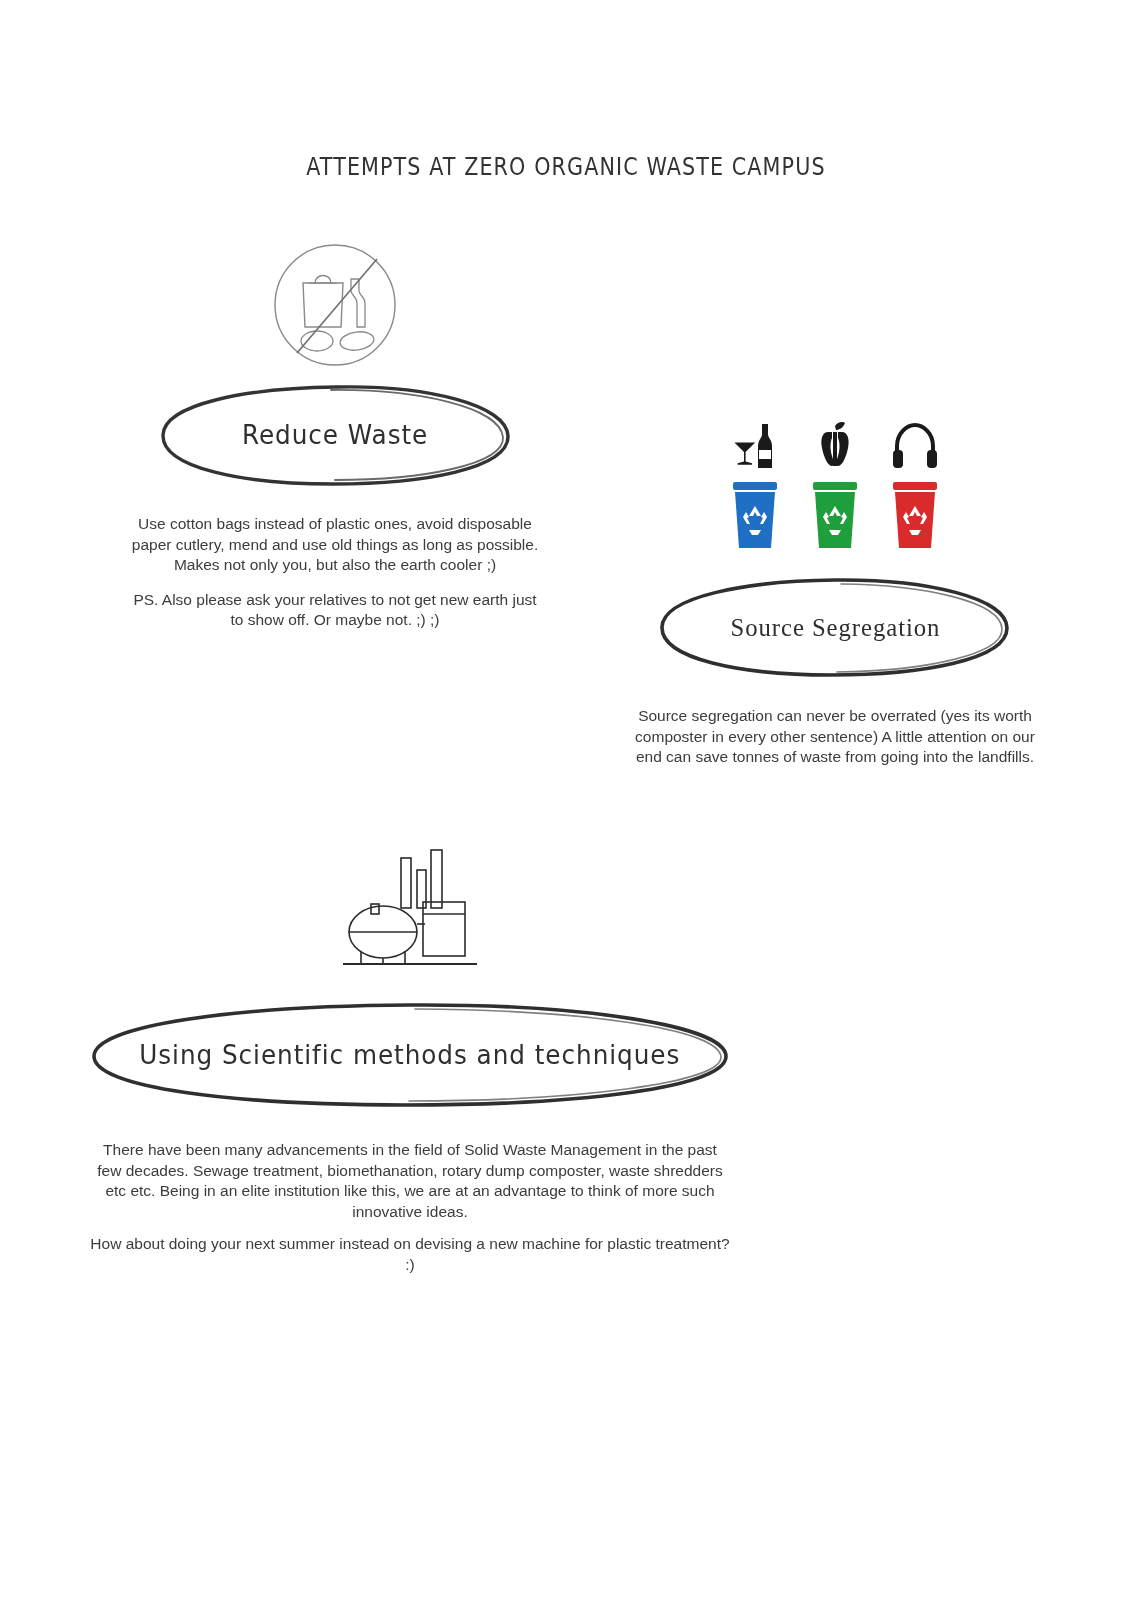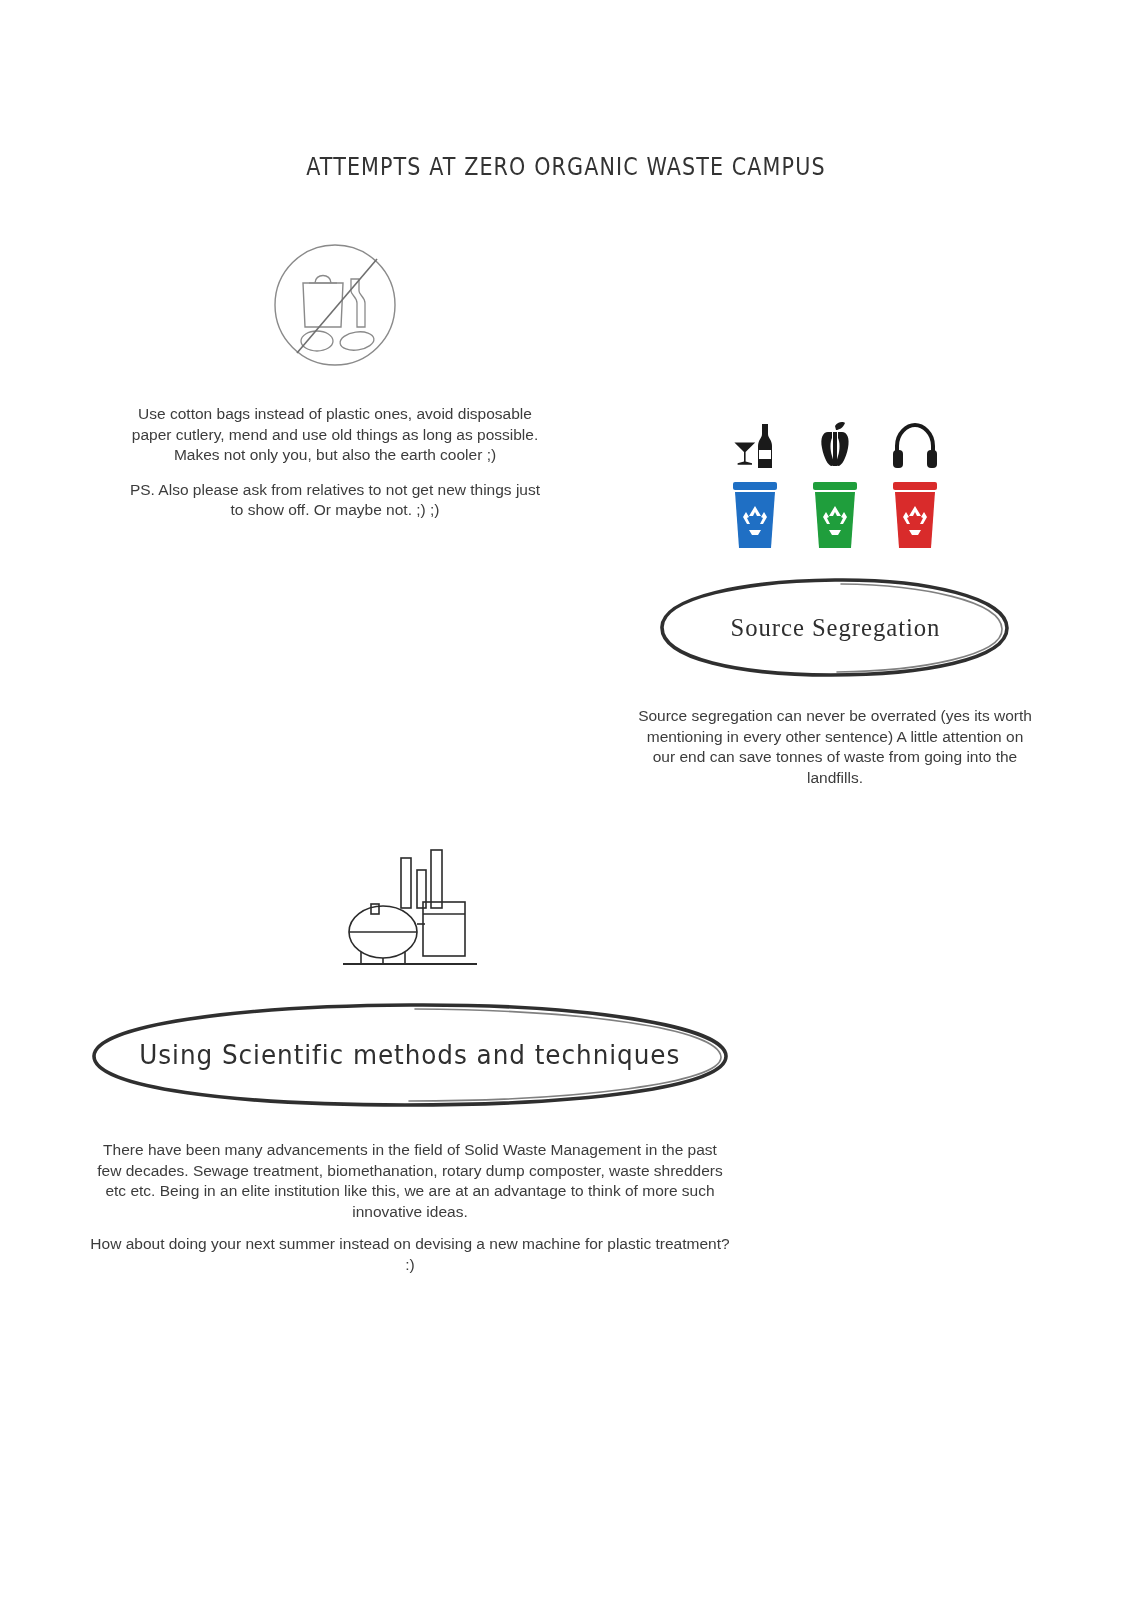--- a/index.html
+++ b/index.html
@@ -107,24 +107,31 @@
 
       <path d="M86 44 L86 56 C86 60, 92 62, 92 68 L92 92 L100 92 L100 68 C100 62, 94 60, 94 56 L94 44 Z" fill="none" stroke="#8a8a8a" stroke-width="1.3"></path>
 
       <ellipse cx="52" cy="106" rx="16" ry="10" fill="none" stroke="#8a8a8a" stroke-width="1.3"></ellipse>
       <ellipse cx="92" cy="106" rx="17" ry="9" fill="none" stroke="#8a8a8a" stroke-width="1.3" transform="rotate(-8 92 106)"></ellipse>
 
       <line x1="32" y1="118" x2="112" y2="24" stroke="#6f6f6f" stroke-width="1.6"></line>
     </svg>
   </div>
 
+  <div class="ellipse" id="ell-reduce">
+    <svg class="ell-bg" viewBox="0 0 360 110" preserveAspectRatio="none">
+      <path d="M181 7 C272 5, 352 25, 353 56 C354 89, 268 104, 178 104 C88 104, 7 88, 8 55 C9 24, 92 8, 181 7 Z" fill="none" stroke="#333333" stroke-width="3.4" stroke-linecap="round"></path>
+      <path d="M176 10 C262 9, 345 27, 348 57 C350 85, 266 100, 180 100" fill="none" stroke="#2b2b2b" stroke-width="1.8" stroke-linecap="round" opacity="0.7"></path>
+    </svg>
+    <span class="ell-label">Reduce Waste</span>
+  </div>
 
   <div class="body-text" id="text-reduce">
     <p>Use cotton bags instead of plastic ones, avoid disposable paper cutlery, mend and use old things as long as possible. Makes not only you, but also the earth cooler ;)</p>
-    <p>PS. Also please ask from relatives to not get new things just to show off. Or maybe not. ;) ;)</p>
+    <p>PS. Also please ask your relatives to not get new earth just to show off. Or maybe not. ;) ;)</p>
   </div>
 </div>
 
 <div class="section" id="sec-source">
 
   <div id="icon-bins-wrap">
     <div class="bin-group">
 
       <div class="bin-col">
         <div class="bin-top">
@@ -192,21 +199,21 @@
 
   <div class="ellipse" id="ell-source">
     <svg class="ell-bg" viewBox="0 0 360 105" preserveAspectRatio="none">
       <path d="M180 5 C272 4, 352 23, 352 53 C352 85, 266 100, 176 100 C86 100, 6 84, 7 52 C8 22, 90 6, 180 5 Z" fill="none" stroke="#2f2f2f" stroke-width="3.6" stroke-linecap="round"></path>
       <path d="M186 9 C268 10, 346 26, 347 54 C348 80, 268 96, 182 97" fill="none" stroke="#2b2b2b" stroke-width="1.6" stroke-linecap="round" opacity="0.6"></path>
     </svg>
     <span class="ell-label">Source Segregation</span>
   </div>
 
   <div class="body-text" id="text-source">
-    <p>Source segregation can never be overrated (yes its worth mentioning in every other sentence) A little attention on our end can save tonnes of waste from going into the landfills.</p>
+    <p>Source segregation can never be overrated (yes its worth composter in every other sentence) A little attention on our end can save tonnes of waste from going into the landfills.</p>
   </div>
 </div>
 
 <div class="section" id="sec-science">
 
   <div id="icon-plant-wrap">
     <svg width="150" height="140" viewBox="0 0 150 140">
       <g fill="none" stroke="#2b2b2b" stroke-width="1.6">
 
         <rect x="66" y="18" width="10" height="50"></rect>

